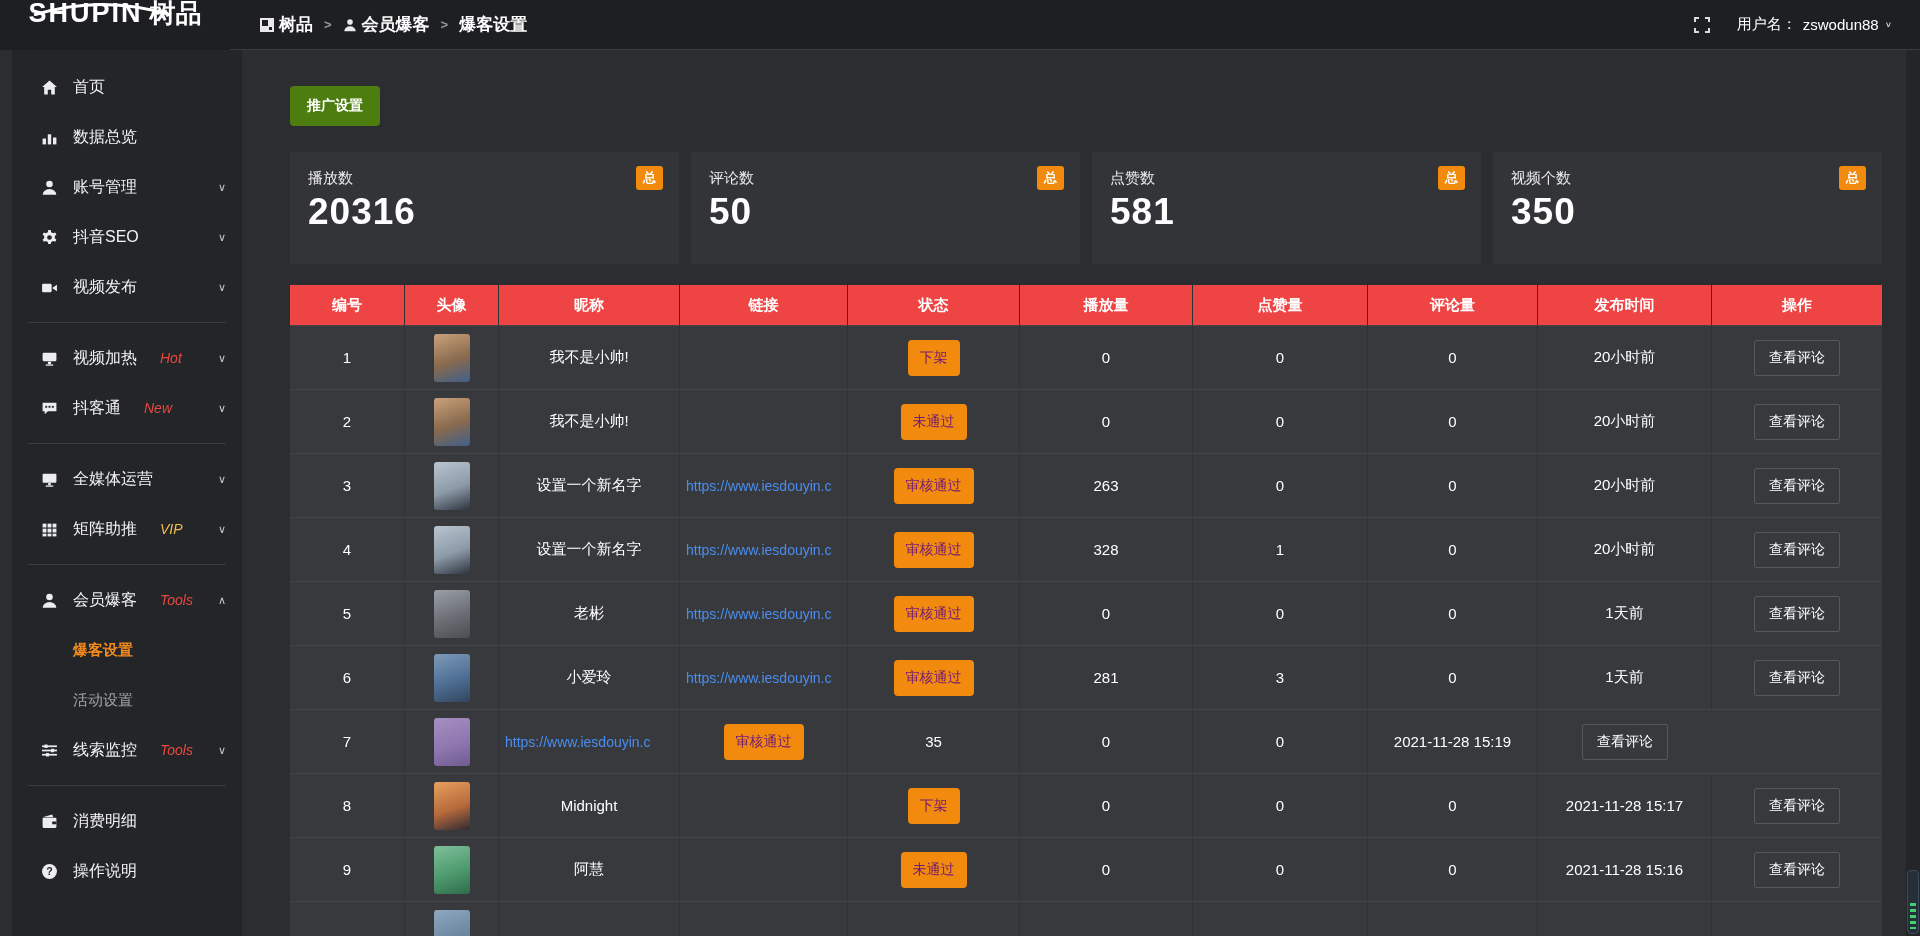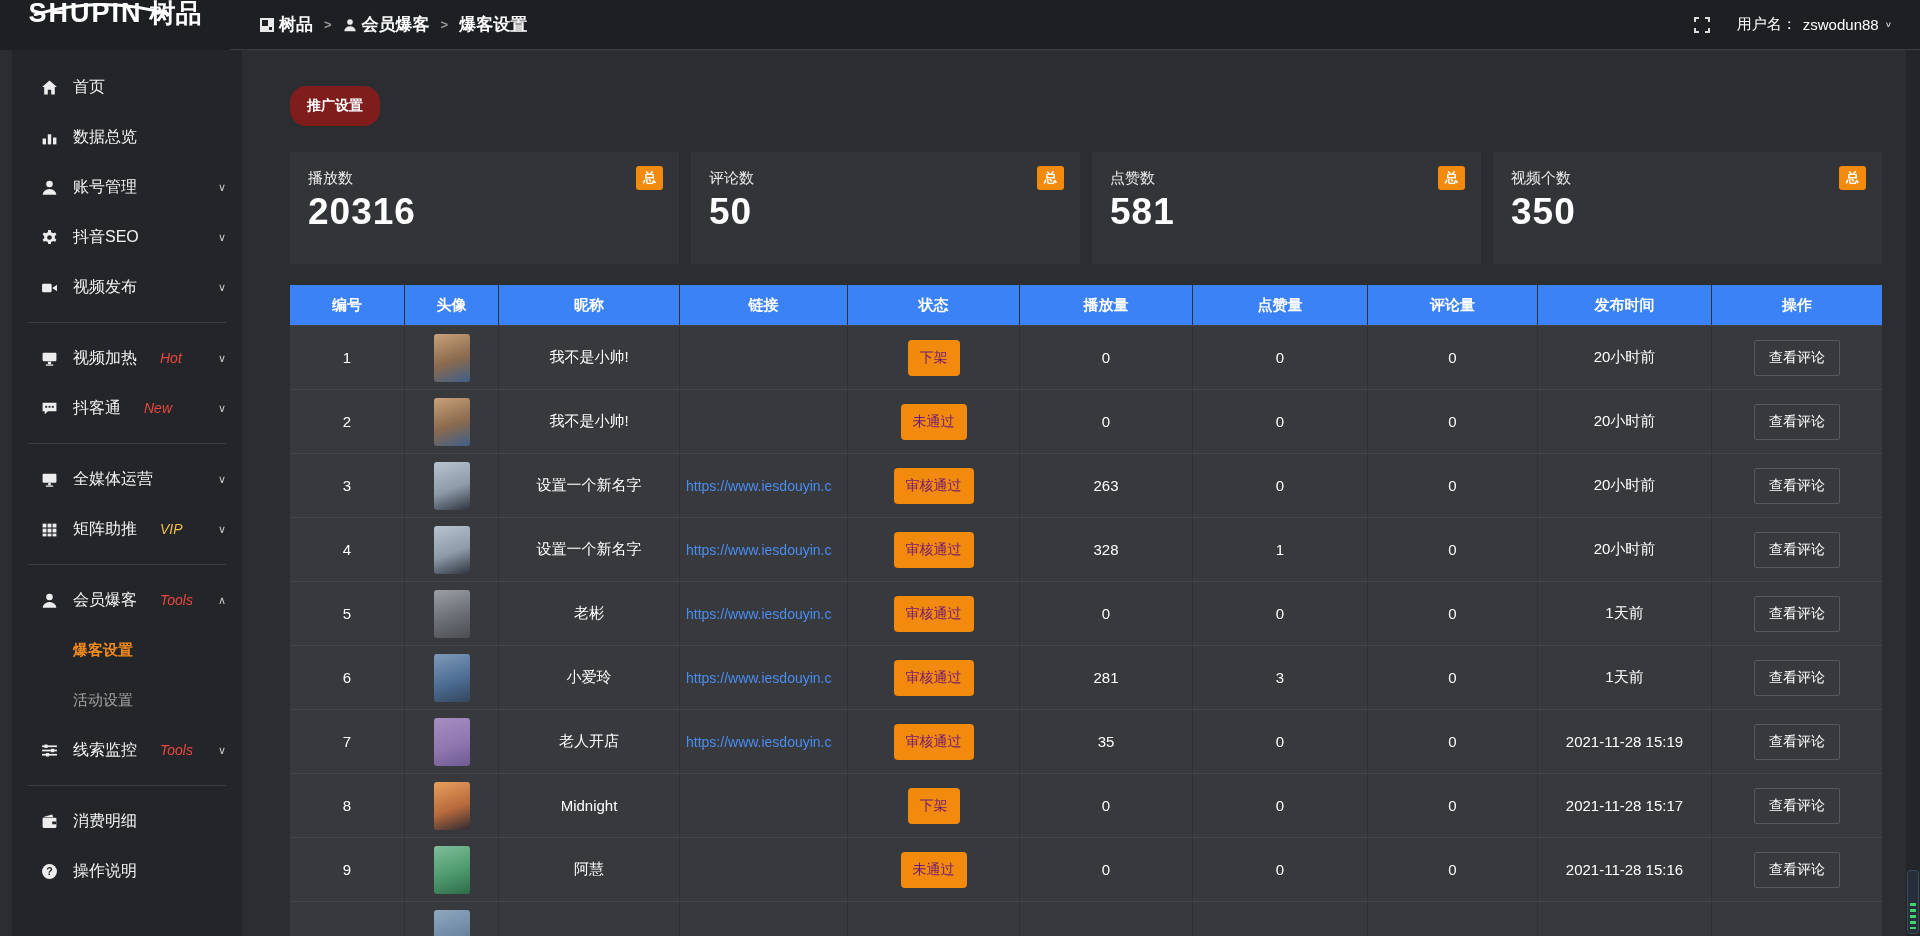--- a/index.html
+++ b/index.html
@@ -37,34 +37,34 @@
   .nav-badge { font-style:italic; font-weight:normal; font-size:14px; margin-left:8px; }
   .badge-red { color:#e8483d; } .badge-vip { color:#eebd4b; }
   .nav-chevron { margin-left:auto; color:#c9c9c9; font-size:11px; }
   .nav-divider { height:1px; background:#3a3c40; margin:10px 16px; }
   .nav-sub { height:50px; display:flex; align-items:center; padding-left:61px;
     font-size:15px; color:#a3a3a3; cursor:pointer; }
   .nav-sub.active { color:#f28a1e; font-weight:bold; }
   
   .main { position:absolute; left:230px; top:50px; right:14px; bottom:0;
     padding:36px 24px 0 60px; overflow:hidden; }
-  .promo-btn { display:inline-block; background:#7f1d1d; color:#fff; border:none;
-    font-size:14px; font-weight:bold; padding:11px 17px; border-radius:16px;
+  .promo-btn { display:inline-block; background:#4d7c0f; color:#fff; border:none;
+    font-size:14px; font-weight:bold; padding:11px 17px; border-radius:4px;
     cursor:pointer; font-family:inherit; }
   .cards { display:grid; grid-template-columns:repeat(4,1fr); gap:12px; margin-top:26px; }
   .card { background:#323438; height:112px; position:relative; padding:17px 18px; }
   .card-label { font-size:15px; color:#ececec; }
   .card-value { font-size:37px; font-weight:600; margin-top:3px; letter-spacing:1px; }
   .card-badge { position:absolute; top:14px; right:16px; background:#f28a0e;
     color:#fff; font-size:13px; font-weight:bold; padding:3px 7px; border-radius:3px; }
   
   .table { margin-top:21px; background:#37393d; }
   .trow { display:grid;
     grid-template-columns:115px 94px 181px 168px 172px 173px 175px 170px 174px 170px; }
-  .thead { background:#3b82f6; }
+  .thead { background:#ef4444; }
   .tcell { height:40px; display:flex; align-items:center; justify-content:center;
     border-right:1px solid #2f3134; font-size:15px; font-weight:bold; overflow:hidden; }
   .trow .tcell:last-child { border-right:none; }
   .tbody .trow { border-top:1px solid #434548; }
   .tbody .tcell { height:63px; font-weight:normal; }
   .cell-num { font-weight:bold; }
   .avatar { width:36px; height:48px; border-radius:3px; }
   .cell-link { justify-content:flex-start; padding-left:6px; }
   .link { color:#4a8df0; font-size:14px; white-space:nowrap; cursor:pointer; }
   .status-btn { background:#f28a0e; color:#701a75; border:none; border-radius:4px;
@@ -530,23 +530,20 @@
             <button class="action-btn">查看评论</button>
           </div>
         </div>
         <div class="trow">
           <div class="tcell cell-num">
             <span>7</span>
           </div>
           <div class="tcell">
             <div class="avatar" style="background: linear-gradient(160deg, rgb(165, 143, 192) 0%, rgb(143, 119, 176) 55%, rgb(111, 90, 146) 100%);"></div>
           </div>
-          <div class="tcell">
-            <span>老人开店</span>
-          </div>
           <div class="tcell cell-link">
             <span class="link">https://www.iesdouyin.c</span>
           </div>
           <div class="tcell">
             <button class="status-btn">审核通过</button>
           </div>
           <div class="tcell cell-num">
             <span>35</span>
           </div>
           <div class="tcell cell-num">

